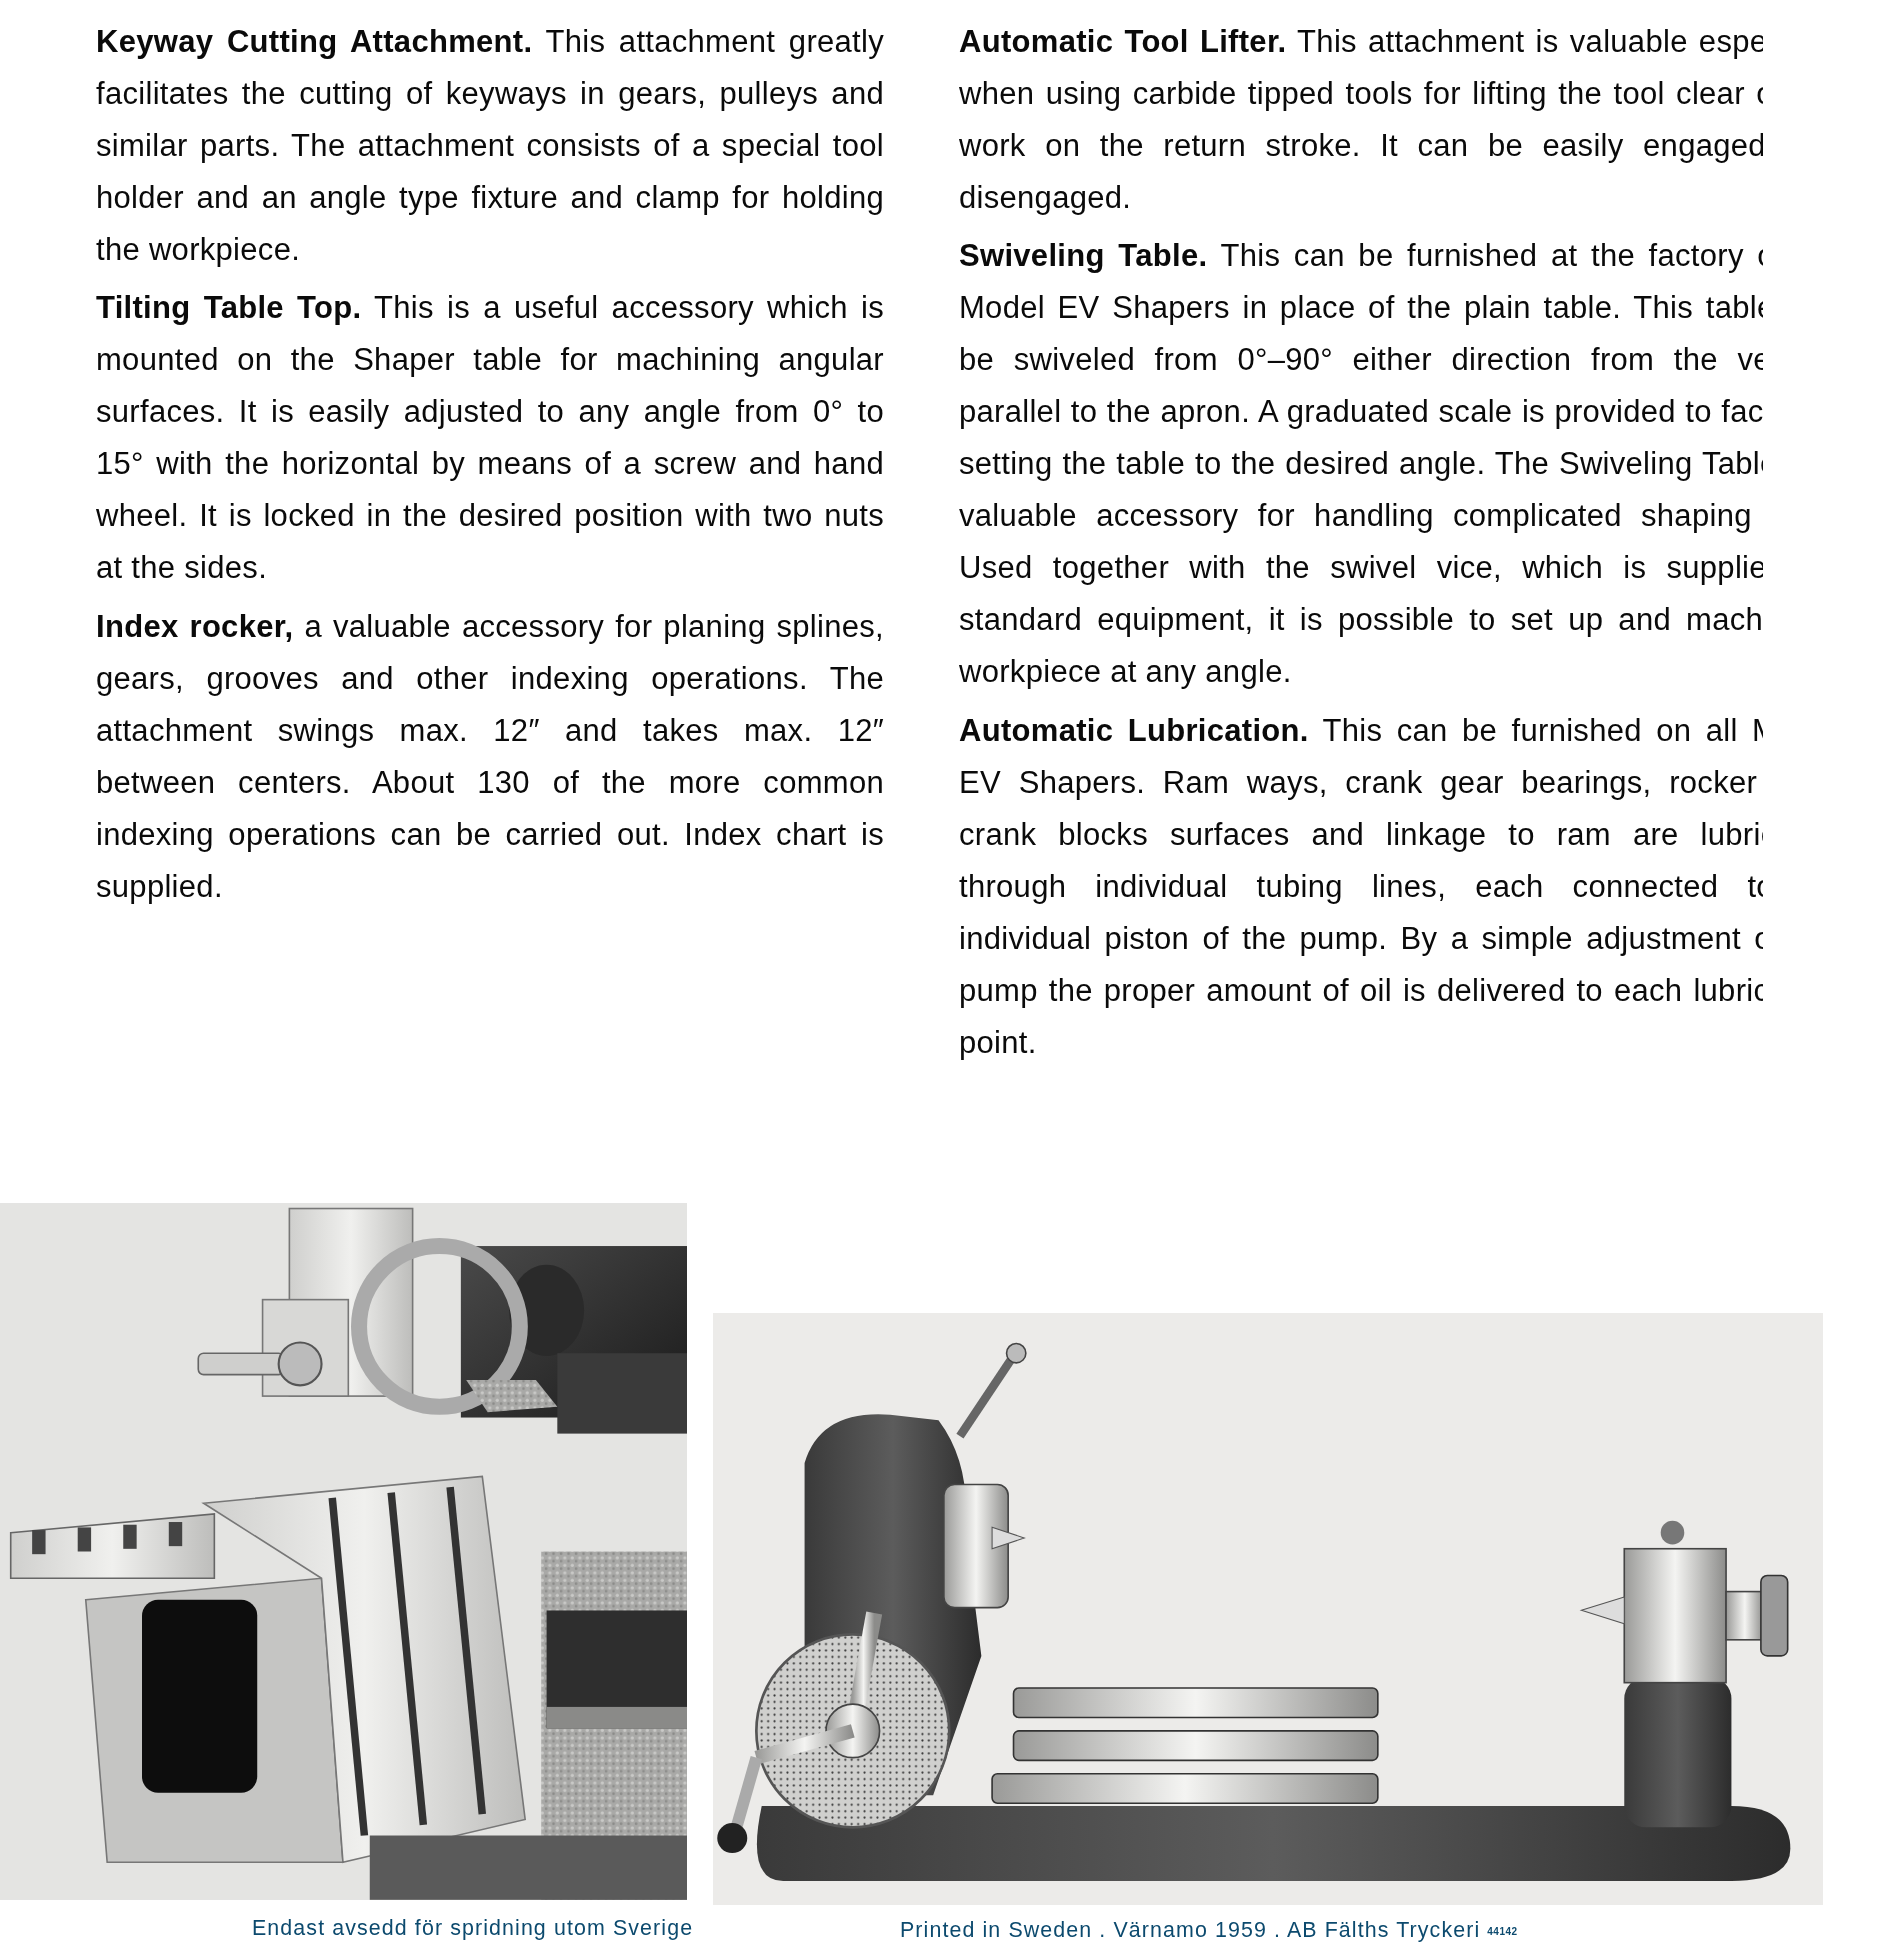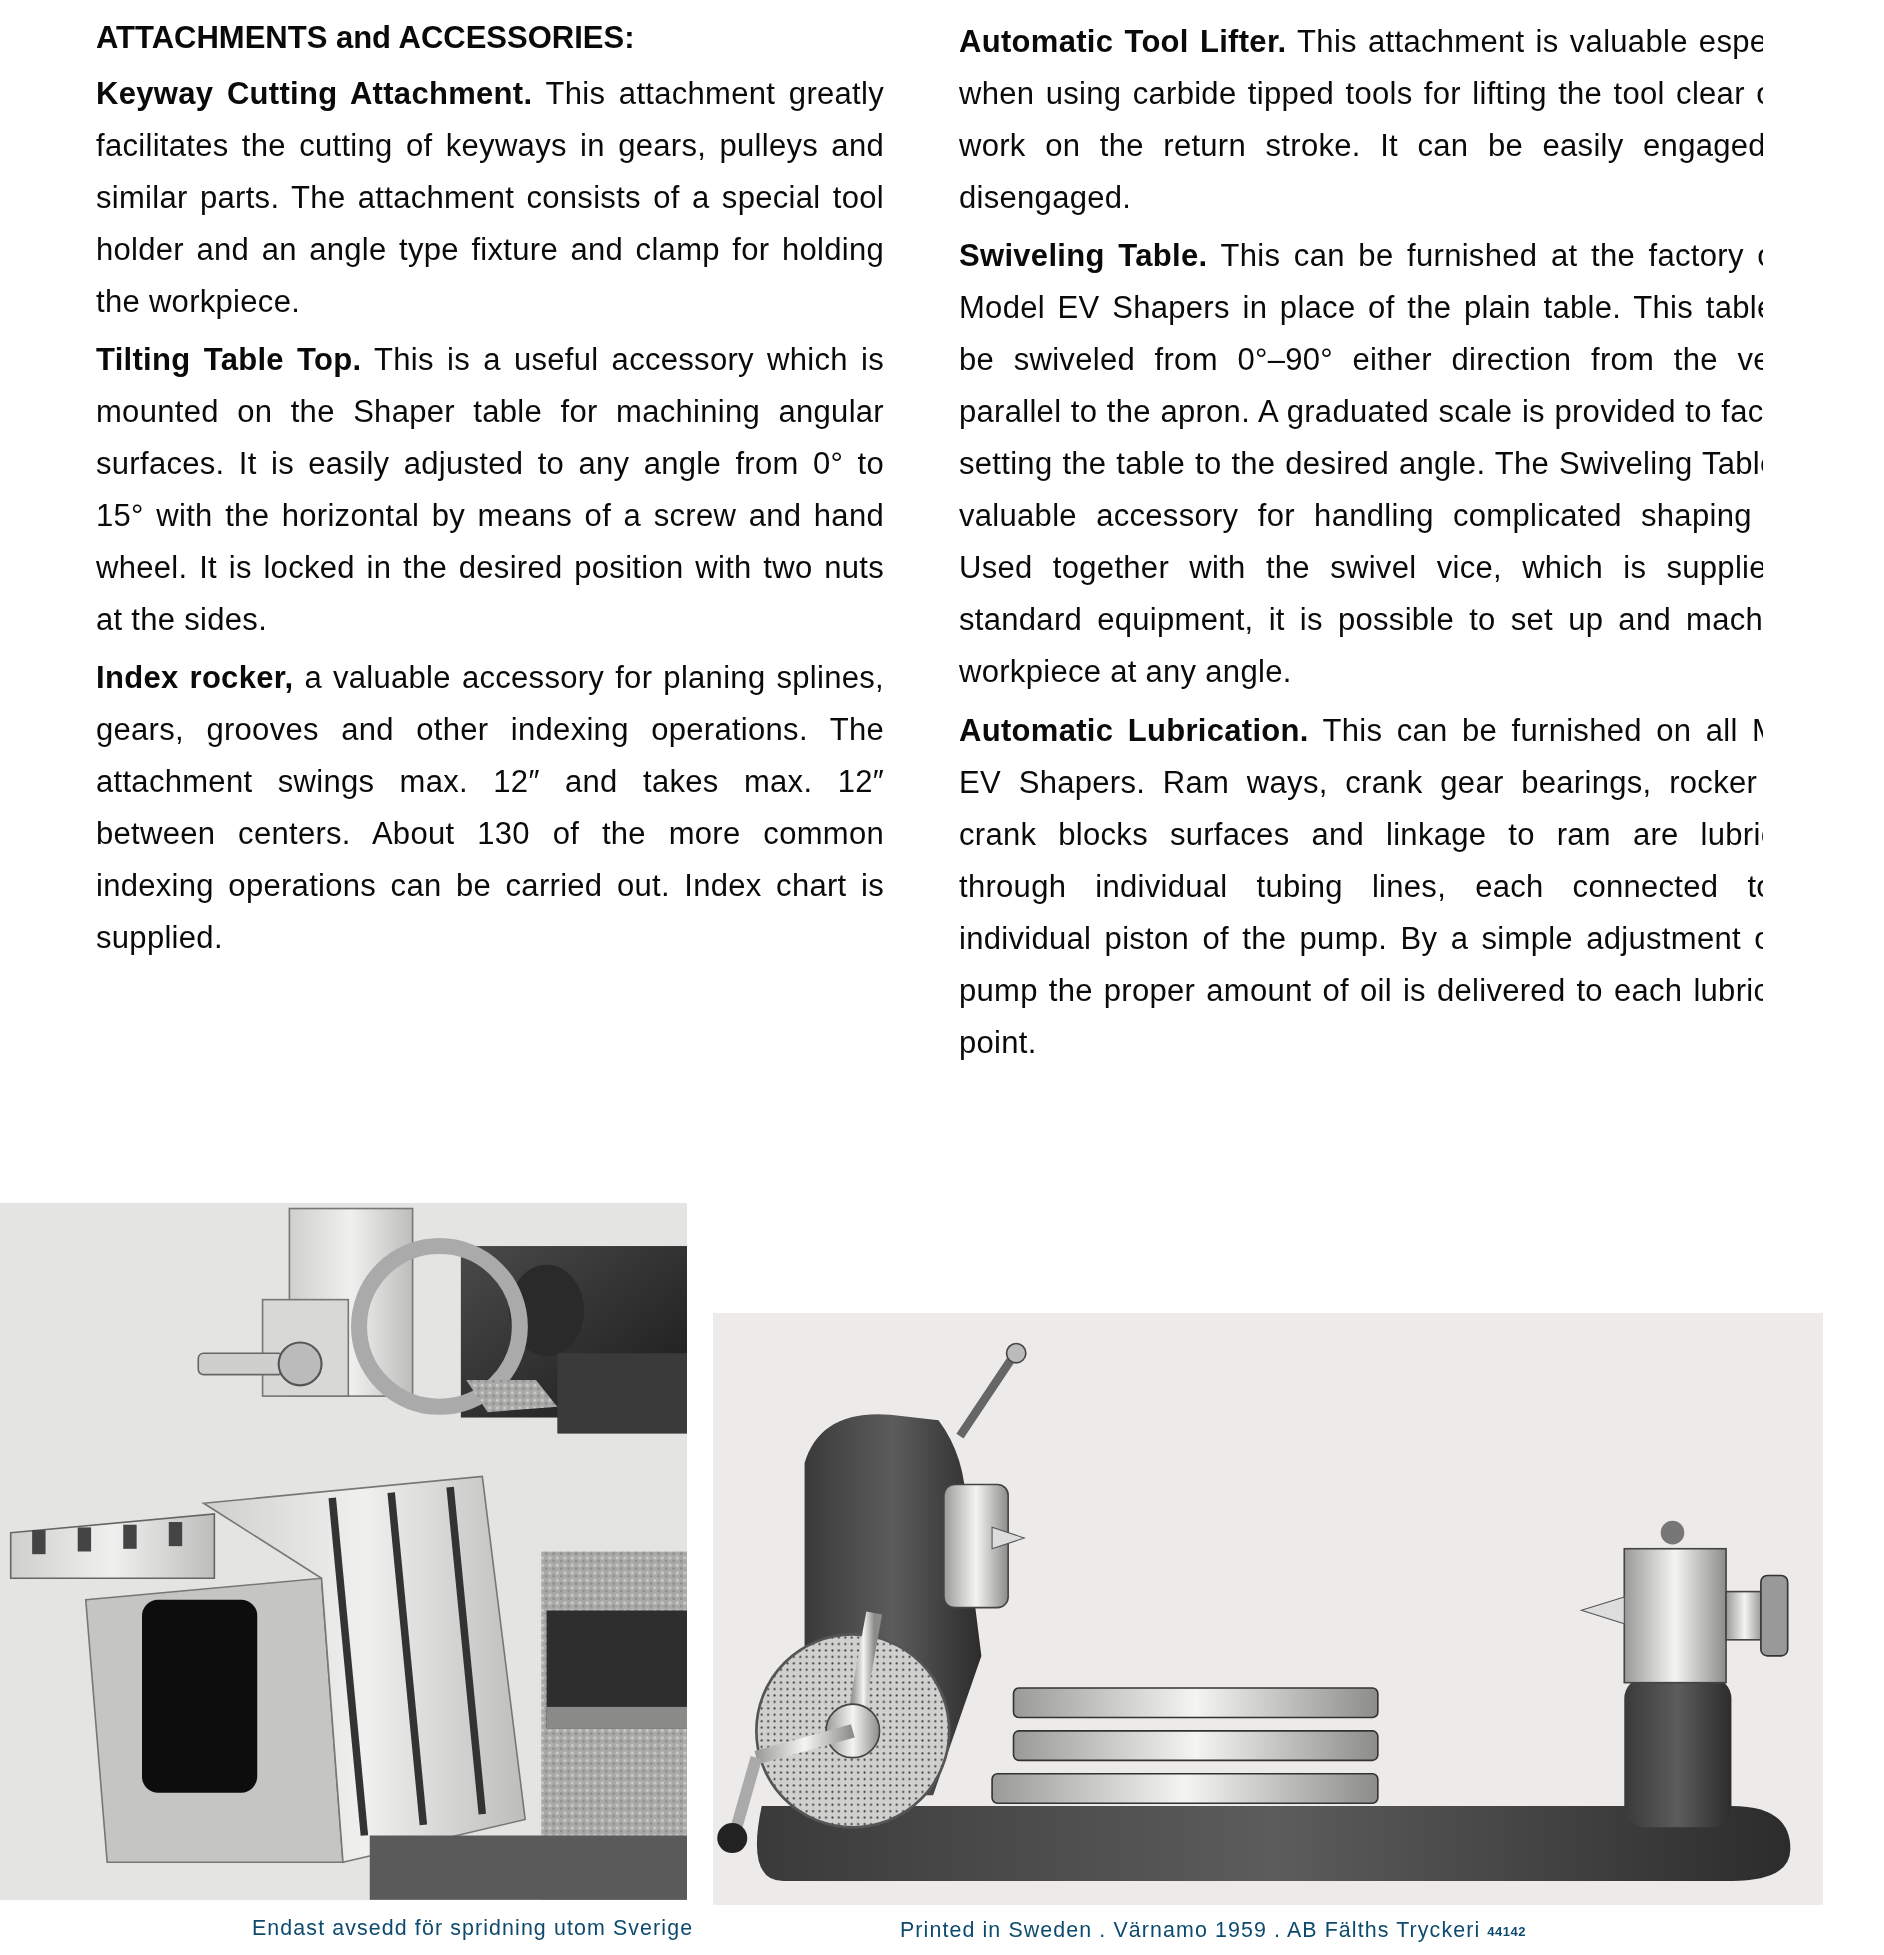--- a/index.html
+++ b/index.html
@@ -19,27 +19,26 @@
     position: absolute; background: #e8e8e6; overflow: hidden;
   }
   .photo-left { left: 0; top: 1203px; width: 687px; height: 697px; }
   .photo-right { left: 713px; top: 1313px; width: 1110px; height: 592px; background: #ecebe9; }
 
   .caption {
     position: absolute; font-size: 21.4px; letter-spacing: 1.1px; color: #0c4a6e;
   }
   .caption-left { left: 252px; top: 1916px; }
   .caption-right { left: 900px; top: 1918px; }
-  .caption-right .code { font-size: 13px; letter-spacing: 0.5px; vertical-align: middle; font-weight: bold; }
+  .caption-right .code { font-size: 10px; letter-spacing: 0.5px; vertical-align: middle; font-weight: bold; }
 </style>
 </head>
 <body>
 
 <div class="col col-left">
-  <div class="heading">ATTACHMENTS and ACCESSORIES:</div>
   <p class="para"><b>Keyway Cutting Attachment.</b> <span>This attachment greatly facilitates the cutting of keyways in gears, pulleys and similar parts. The attachment consists of a special tool holder and an angle type fixture and clamp for holding the workpiece.</span></p>
   <p class="para"><b>Tilting Table Top.</b> <span>This is a useful accessory which is mounted on the Shaper table for machining angular surfaces. It is easily adjusted to any angle from 0° to 15° with the horizontal by means of a screw and hand wheel. It is locked in the desired position with two nuts at the sides.</span></p>
   <p class="para"><b>Index rocker,</b> <span>a valuable accessory for planing splines, gears, grooves and other indexing operations. The attachment swings max. 12″ and takes max. 12″ between centers. About 130 of the more common indexing operations can be carried out. Index chart is supplied.</span></p>
 </div>
 
 <div class="col col-right">
   <div class="col-right-inner">
     <p class="para"><b>Automatic Tool Lifter.</b> <span>This attachment is valuable especially when using carbide tipped tools for lifting the tool clear of the work on the return stroke. It can be easily engaged and disengaged.</span></p>
     <p class="para"><b>Swiveling Table.</b> <span>This can be furnished at the factory on all Model EV Shapers in place of the plain table. This table can be swiveled from 0°–90° either direction from the vertical parallel to the apron. A graduated scale is provided to facilitate setting the table to the desired angle. The Swiveling Table is a valuable accessory for handling complicated shaping jobs. Used together with the swivel vice, which is supplied as standard equipment, it is possible to set up and machine a workpiece at any angle.</span></p>
     <p class="para"><b>Automatic Lubrication.</b> <span>This can be furnished on all Model EV Shapers. Ram ways, crank gear bearings, rocker arm, crank blocks surfaces and linkage to ram are lubricated through individual tubing lines, each connected to an individual piston of the pump. By a simple adjustment of the pump the proper amount of oil is delivered to each lubrication point.</span></p>

